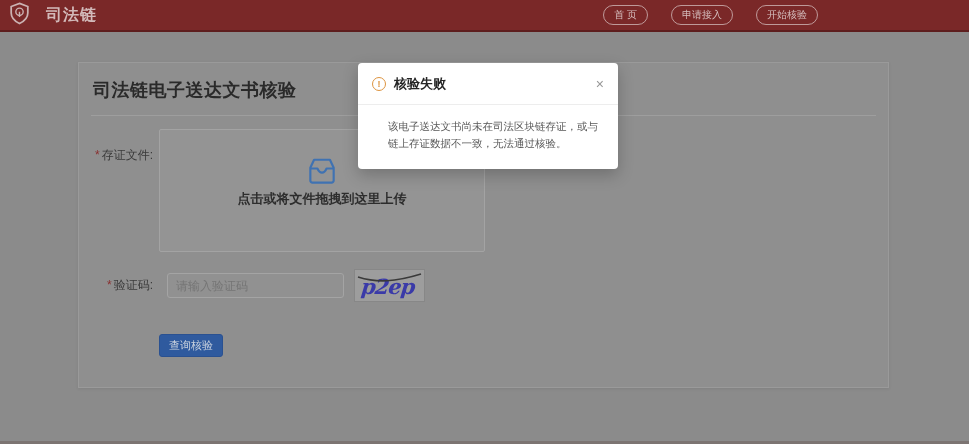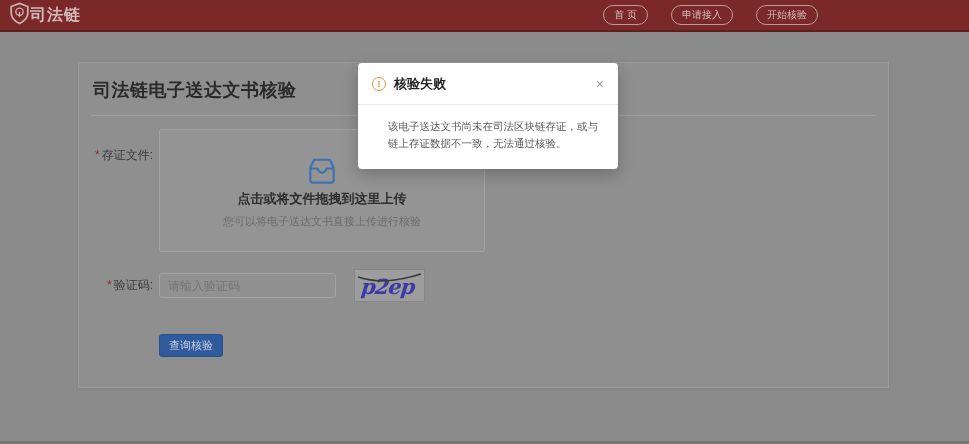--- a/index.html
+++ b/index.html
@@ -10,21 +10,21 @@
     overflow: hidden;
     font-family: "Liberation Sans", sans-serif;
   }
 
   
   .app-header {
     position: absolute; top: 0; left: 0; width: 969px; height: 32px;
     background: #7a2828; border-bottom: 2px solid #5e1e1e;
     display: flex; align-items: center; padding-left: 9px;
   }
-  .logo { display: flex; align-items: center; gap: 0; }
+  .logo { display: flex; align-items: center; gap: 16px; }
   .logo-text { color: #d2b9b9; font-size: 16px; font-weight: bold; letter-spacing: 1px; }
   .nav { margin-left: auto; margin-right: 151px; display: flex; gap: 23px; }
   .nav-btn {
     background: transparent; border: 1px solid rgba(214,191,191,0.75);
     color: #d6bfbf; border-radius: 11px; height: 20px; padding: 0 10px;
     font-size: 10px; line-height: 18px; cursor: pointer; white-space: nowrap;
     font-family: "Liberation Sans", sans-serif;
   }
 
   
@@ -52,21 +52,21 @@
     position: absolute; left: 80px; top: 66px; width: 326px; height: 123px;
     background: #949494; border: 1px solid #a3a3a3; border-radius: 2px;
     display: flex; flex-direction: column; align-items: center; cursor: pointer;
   }
   .dragger .inbox { margin-top: 26px; }
   .drag-main { font-size: 13px; font-weight: bold; color: #2d2d2d; }
   .drag-sub  { margin-top: 6px;  font-size: 11px; color: #6c6c6c; }
 
   
   .captcha-input {
-    position: absolute; left: 80px; top: 210px; width: 177px; height: 25px;
+    position: absolute; left: 88px; top: 210px; width: 177px; height: 25px;
     background: #919191; border: 1px solid #a4a4a4; border-radius: 3px;
     font-size: 12px; padding: 0 8px; color: #3b3b3b;
     font-family: "Liberation Sans", sans-serif;
   }
   .captcha-input::placeholder { color: #757575; opacity: 1; }
   .captcha-img {
     position: absolute; left: 275px; top: 206px; width: 71px; height: 33px;
     background: #9d9d9d; border: 1px solid #878787; cursor: pointer;
     display: flex; align-items: center; justify-content: center;
   }
@@ -133,21 +133,20 @@
     <span class="req">*</span><span>存证文件:</span>
   </label>
   <div class="dragger">
     <span class="inbox">
       <svg width="30" height="30" viewBox="0 0 36 34">
         <path d="M4 13 L8.5 3.5 H27.5 L32 13 V28.5 a2.5 2.5 0 0 1 -2.5 2.5 H6.5 a2.5 2.5 0 0 1 -2.5 -2.5 Z" fill="none" stroke="#3f72b2" stroke-width="2.6" stroke-linejoin="round"></path>
         <path d="M4 14 H12.5 q2.2 5 5.5 5 t5.5 -5 H32" fill="none" stroke="#3f72b2" stroke-width="2.6" stroke-linejoin="round"></path>
       </svg>
     </span>
     <div class="drag-main">点击或将文件拖拽到这里上传</div>
-    <div class="drag-sub">您可以将电子送达文书直接上传进行核验</div>
   </div>
 
   <label class="field-label" style="top: 214px;">
     <span class="req">*</span><span>验证码:</span>
   </label>
   <input class="captcha-input" placeholder="请输入验证码" style="">
   <div class="captcha-img">
     <svg width="69" height="31" viewBox="0 0 69 31">
       <text x="8" y="24" font-family="DejaVu Serif, serif" font-style="italic" font-weight="bold" font-size="21" fill="#3a3aa8" transform="skewX(-6)" letter-spacing="-1">p2ep</text>
       <path d="M3 7 C 22 13, 40 12, 66 4" fill="none" stroke="#3a3a3a" stroke-width="1.6"></path>

